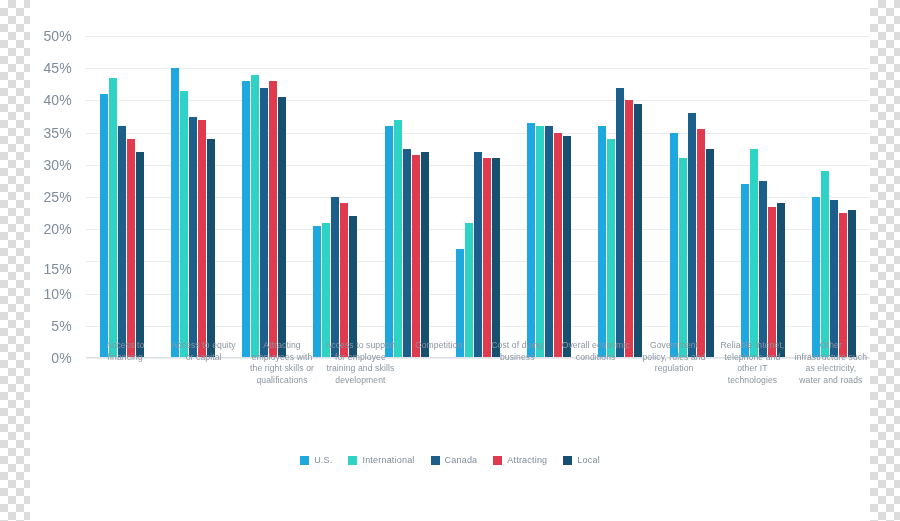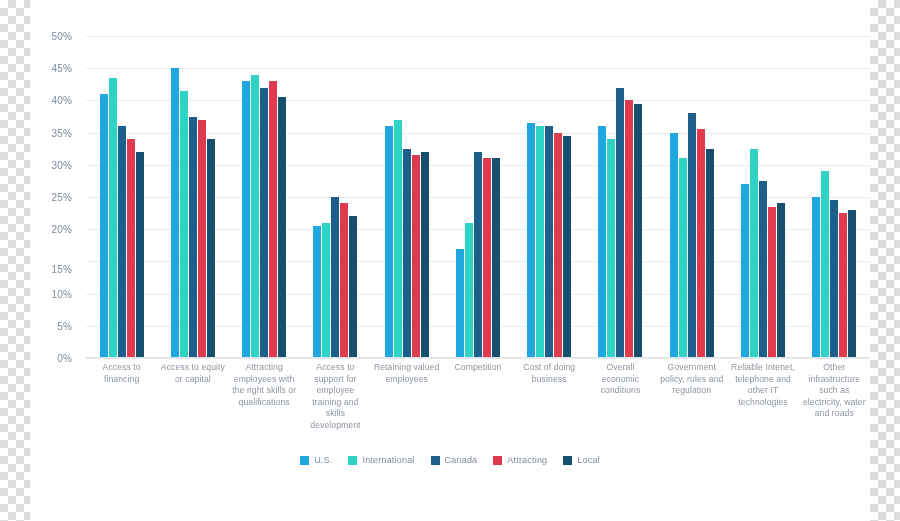--- a/index.html
+++ b/index.html
@@ -38,21 +38,21 @@
   }
   .ylabels{
     position:absolute;
     left:0px; top:36px;
     width:80px; height:322px;
   }
   .ylabel{
     position:absolute;
     right:8px;
     transform:translateY(-50%);
-    font-size:10px;
+    font-size:14px;
     color:#7f8c9b;
     letter-spacing:.2px;
     white-space:nowrap;
   }
 
   
   .groups{
     position:absolute;inset:0;
     display:flex;
     align-items:flex-end;
@@ -66,21 +66,21 @@
     gap:1px;
   }
   .bar{
     width:8px;
     border-radius:0;
   }
 
   
   .xlabels{
     position:absolute;
-    left:86px; top:362px;
+    left:86px; top:340px;
     width:784px;
     display:flex;
   }
   .xlabel{
     flex:1 1 0;
     text-align:center;
     font-size:8.6px;
     line-height:11.6px;
     color:#8a94a0;
     padding:0 2px;
@@ -245,21 +245,20 @@
         </div>
       </div>
     <div class="axis-base"></div>
   </div>
 
   <div class="xlabels">
       <div class="xlabel">Access to financing</div>
       <div class="xlabel">Access to equity or capital</div>
       <div class="xlabel">Attracting employees with the right skills or qualifications</div>
       <div class="xlabel">Access to support for employee training and skills development</div>
-      <div class="xlabel">Retaining valued employees</div>
       <div class="xlabel">Competition</div>
       <div class="xlabel">Cost of doing business</div>
       <div class="xlabel">Overall economic conditions</div>
       <div class="xlabel">Government policy, rules and regulation</div>
       <div class="xlabel">Reliable Intenet, telephone and other IT technologies</div>
       <div class="xlabel">Other infrastructure such as electricity, water and roads</div>
     </div>
 
   <div class="legend">
       <div class="legend-item">

